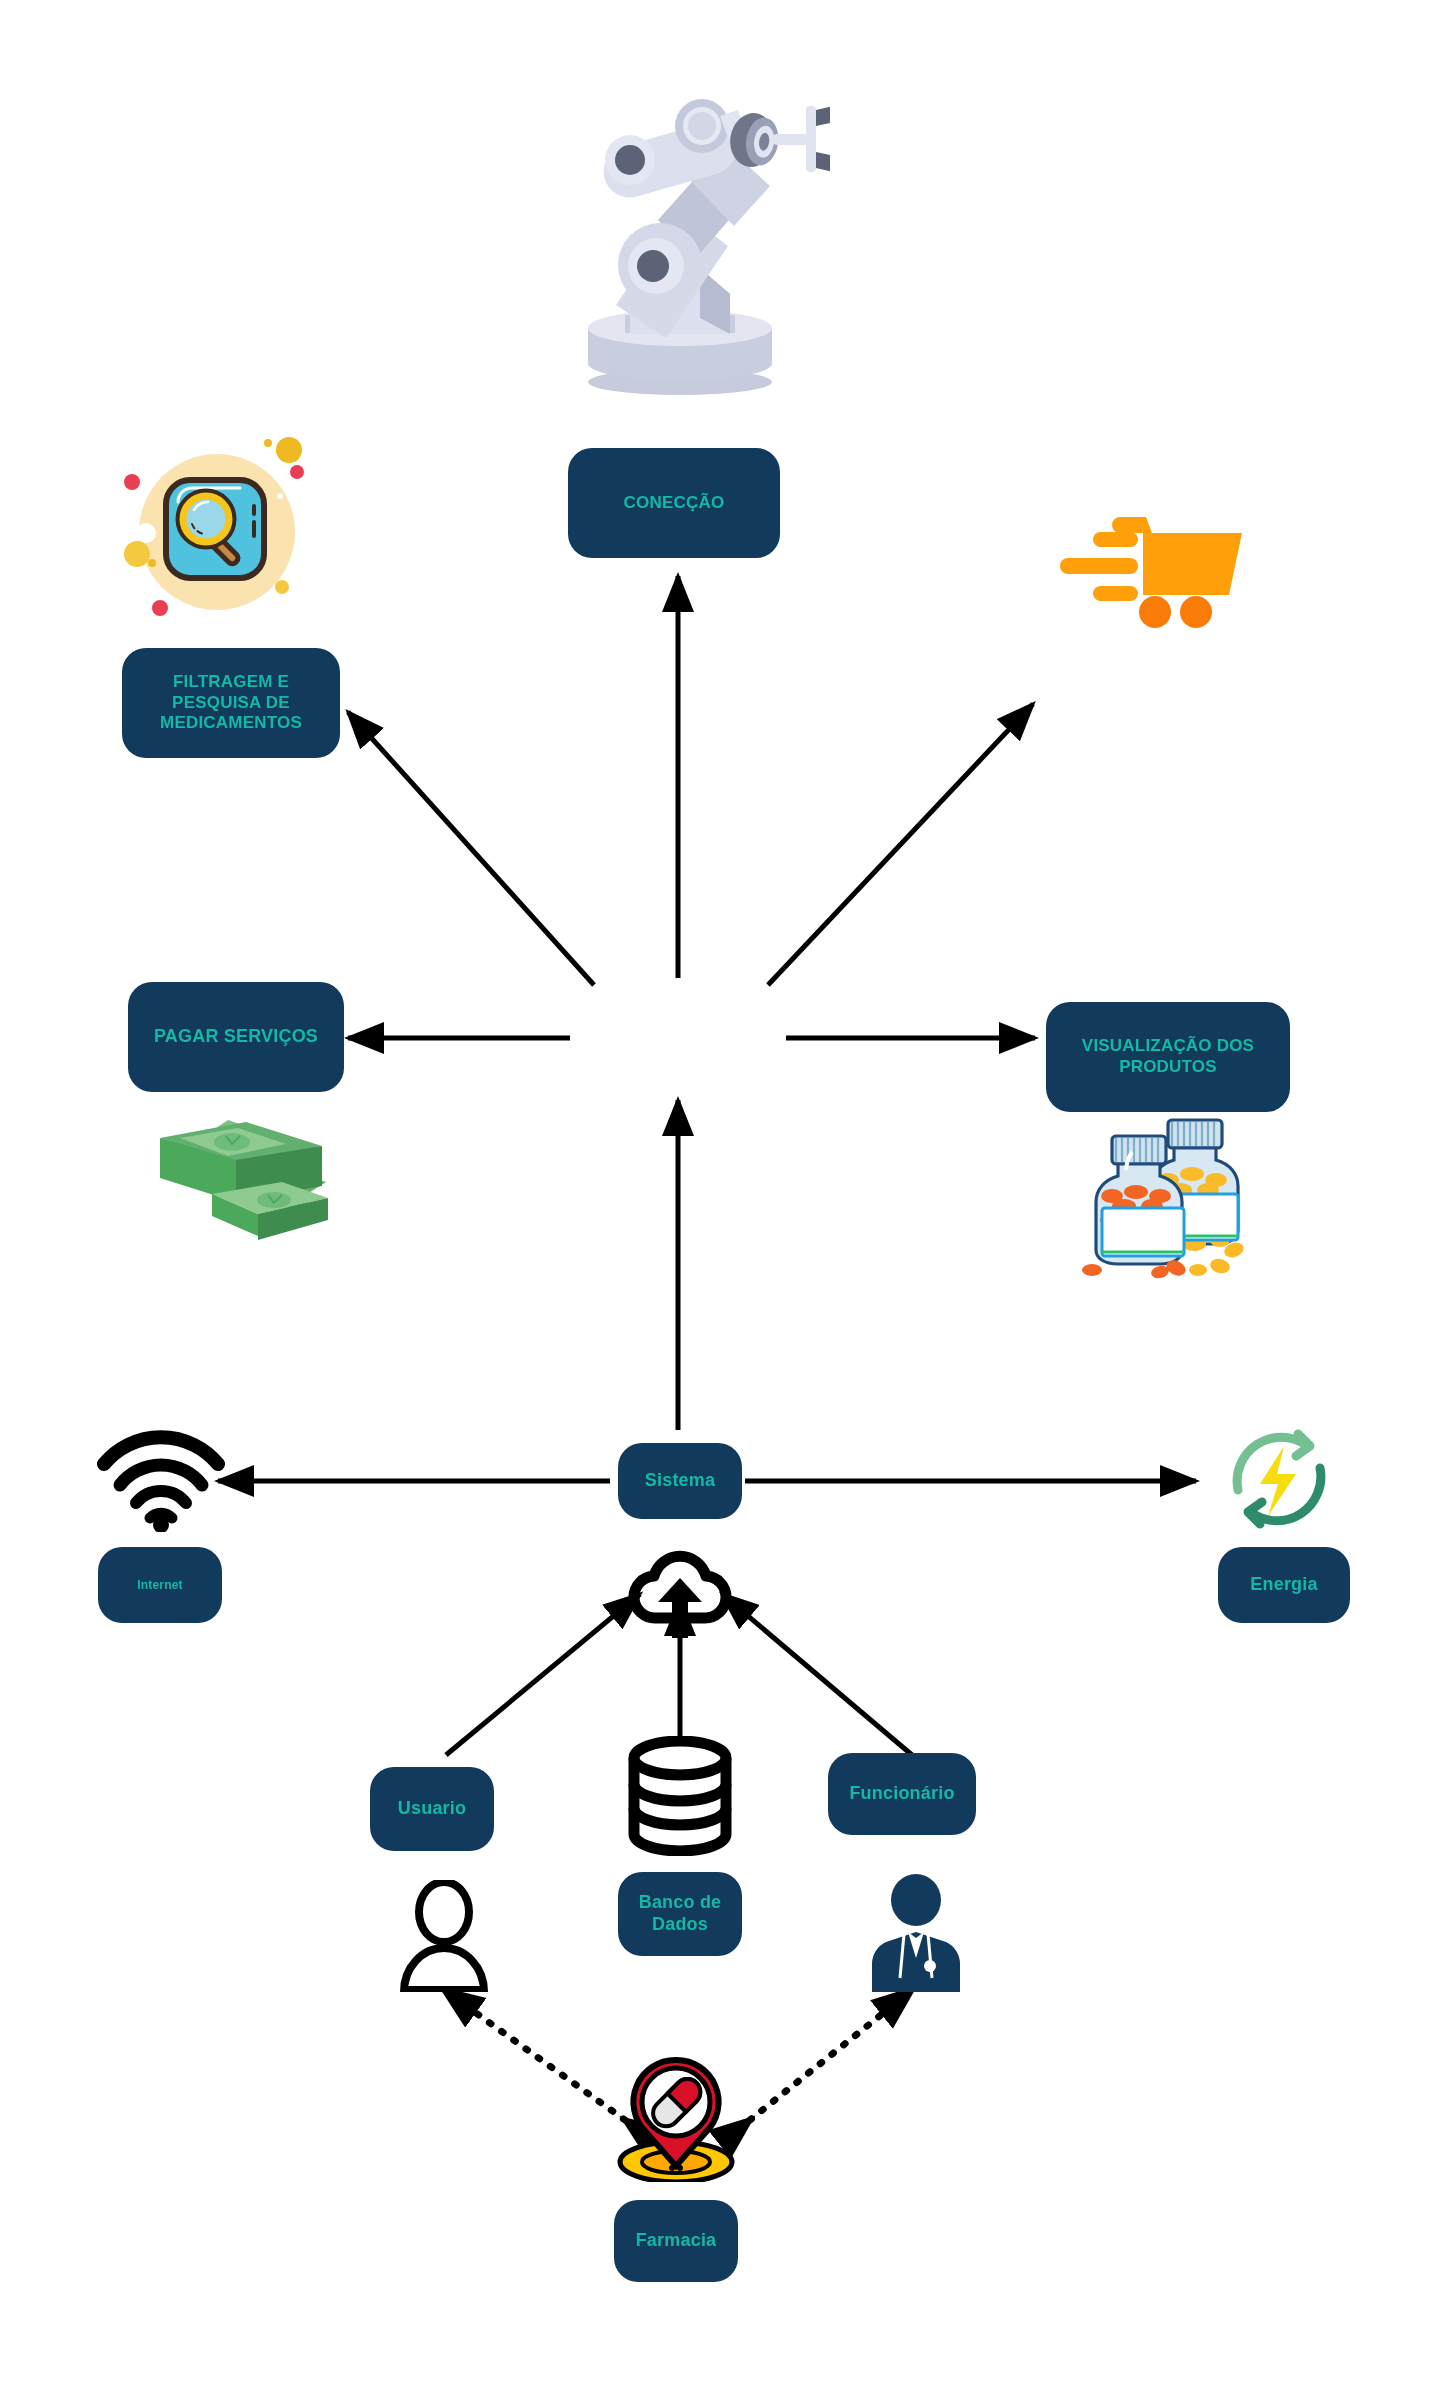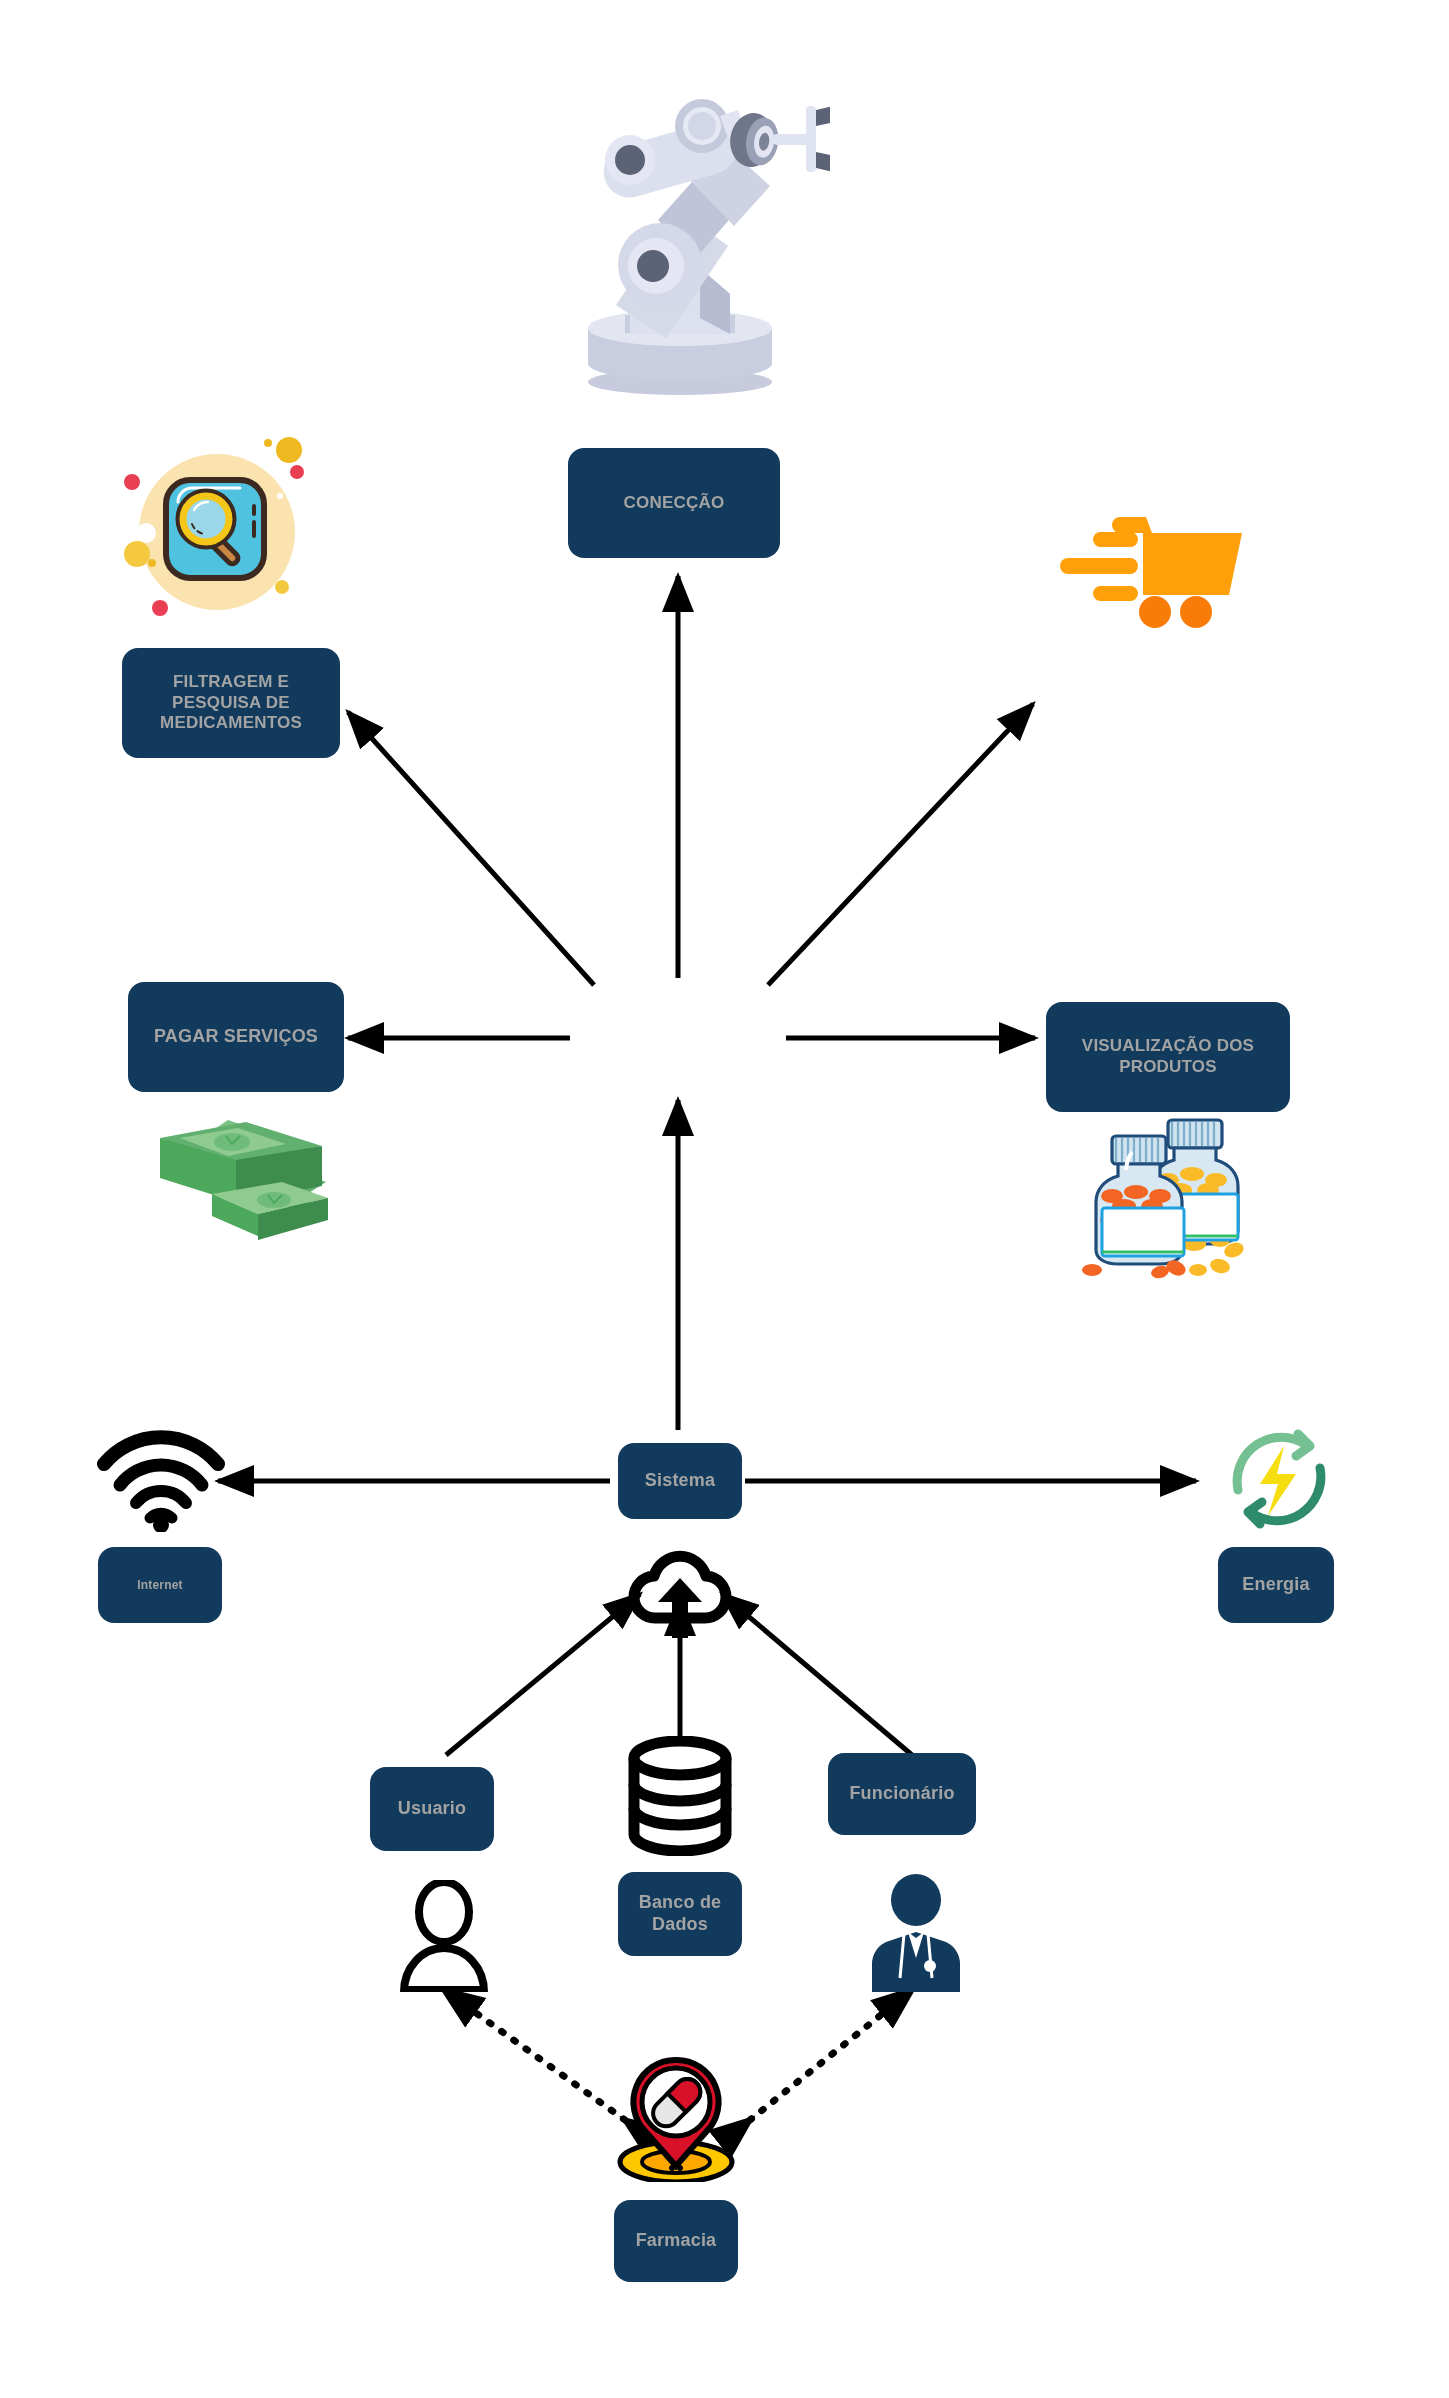--- a/index.html
+++ b/index.html
@@ -17,22 +17,22 @@
   svg.edges{
     position:absolute;
     left:0; top:0;
     width:1449px;
     height:2398px;
     pointer-events:none;
   }
   .node{
     position:absolute;
     background:#113A5C;
-    color:#a3a3a3;
-    border-radius:16px;
+    color:#14b8a6;
+    border-radius:24px;
     display:flex;
     align-items:center;
     justify-content:center;
     text-align:center;
     box-sizing:border-box;
     padding:6px 10px;
     line-height:1.22;
     letter-spacing:0.2px;
   }
   .node.caps{
@@ -298,21 +298,21 @@
   </div>
 
   <div class="node plain" style="left:618px;top:1443px;width:124px;height:76px;font-size:18px;">
     <span>Sistema</span>
   </div>
 
   <div class="node plain" style="left:98px;top:1547px;width:124px;height:76px;font-size:12px;">
     <span>Internet</span>
   </div>
 
-  <div class="node plain" style="left:1218px;top:1547px;width:116px;height:76px;font-size:18px;">
+  <div class="node plain" style="left:1218px;top:1547px;width:132px;height:76px;font-size:18px;">
     <span>Energia</span>
   </div>
 
   <div class="node plain" style="left:370px;top:1767px;width:124px;height:84px;font-size:18px;">
     <span>Usuario</span>
   </div>
 
   <div class="node plain" style="left:618px;top:1872px;width:124px;height:84px;font-size:18px;">
     <span>Banco de Dados</span>
   </div>

